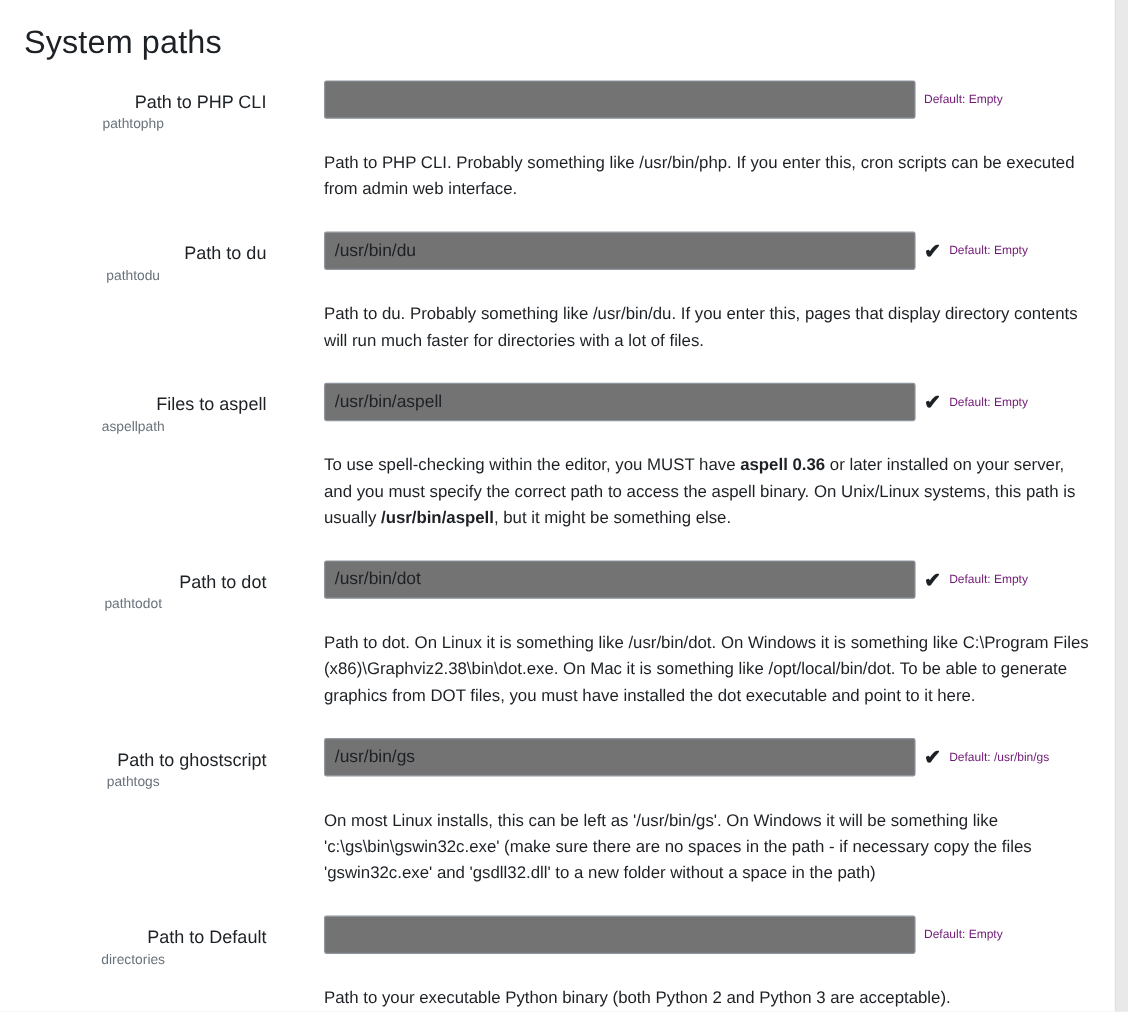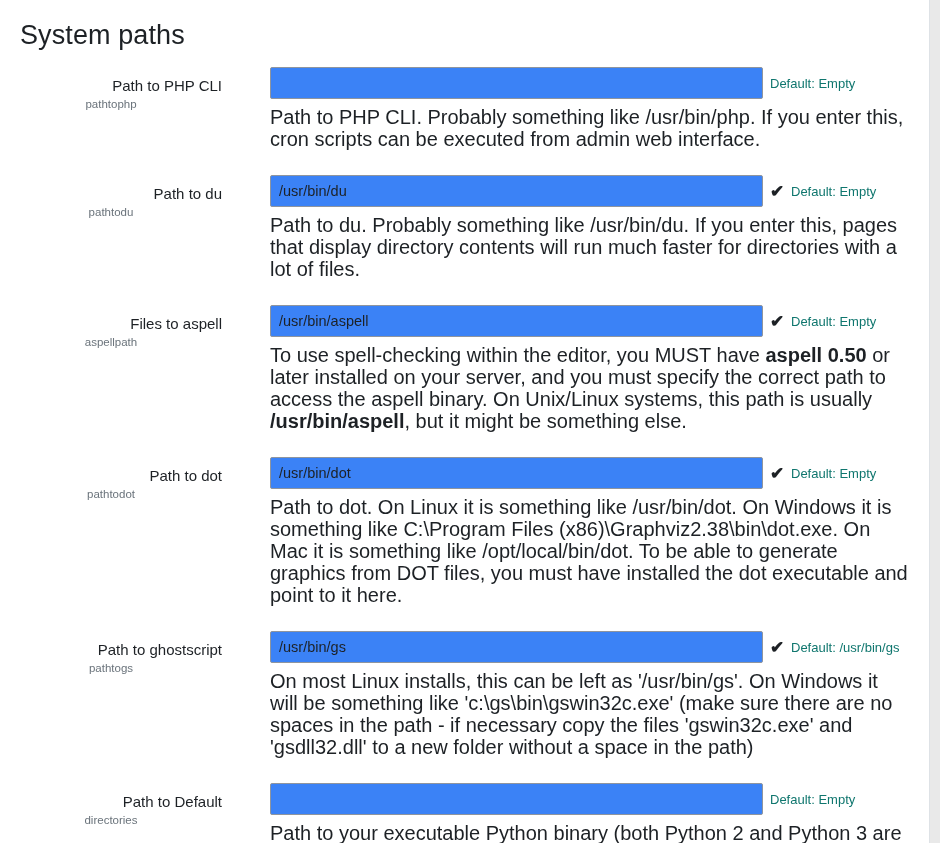--- a/index.html
+++ b/index.html
@@ -74,45 +74,45 @@
   }
   .text-input {
     width: 493px;
     height: 32px;
     border: 1px solid #8f959e;
     border-radius: 2px;
     padding: 4px 8px;
     font-size: 14.5px;
     font-family: "Liberation Sans", sans-serif;
     color: #1d2125;
-    background: #3b82f6;
+    background: #737373;
     outline: none;
   }
   .check-mark {
     color: #1d2125;
     font-size: 17px;
     font-weight: bold;
     margin-left: 7px;
     line-height: 1;
     width: 14px;
     display: inline-block;
   }
   .check-mark.hidden { visibility: hidden; width: 0; margin-left: 0; }
   .default-text {
-    font-size: 13px;
-    color: #0f766e;
+    font-size: 10px;
+    color: #701a75;
     margin-left: 7px;
     white-space: nowrap;
     text-align: right;
   }
   .field-desc {
-    font-size: 20px;
+    font-size: 14px;
     line-height: 22px;
     color: #1d2125;
-    margin: 7px 0 0 0;
+    margin: 25px 0 0 0;
     max-width: 668px;
   }
   .field-desc b { font-weight: bold; }
   .row-gap { height: 25px; }
   .save-row {
     display: flex;
     padding-left: 252px;
     margin-top: 24px;
     padding-bottom: 20px;
   }
@@ -168,21 +168,21 @@
         <div class="field-label-col">
           <span class="field-label">Files to aspell</span>
           <span class="field-shortname">aspellpath</span>
         </div>
         <div class="field-input-col">
           <div class="input-line">
             <input type="text" class="text-input" value="/usr/bin/aspell" style="">
             <span class="check-mark">✔</span>
             <span class="default-text">Default: Empty</span>
           </div>
-          <p class="field-desc">To use spell-checking within the editor, you MUST have <b>aspell 0.50</b> or later installed on your server, and you must specify the correct path to access the aspell binary. On Unix/Linux systems, this path is usually <b>/usr/bin/aspell</b>, but it might be something else.</p>
+          <p class="field-desc">To use spell-checking within the editor, you MUST have <b>aspell 0.36</b> or later installed on your server, and you must specify the correct path to access the aspell binary. On Unix/Linux systems, this path is usually <b>/usr/bin/aspell</b>, but it might be something else.</p>
         </div>
       </div>
       <div class="row-gap"></div>
       <div class="field-row">
         <div class="field-label-col">
           <span class="field-label">Path to dot</span>
           <span class="field-shortname">pathtodot</span>
         </div>
         <div class="field-input-col">
           <div class="input-line">

